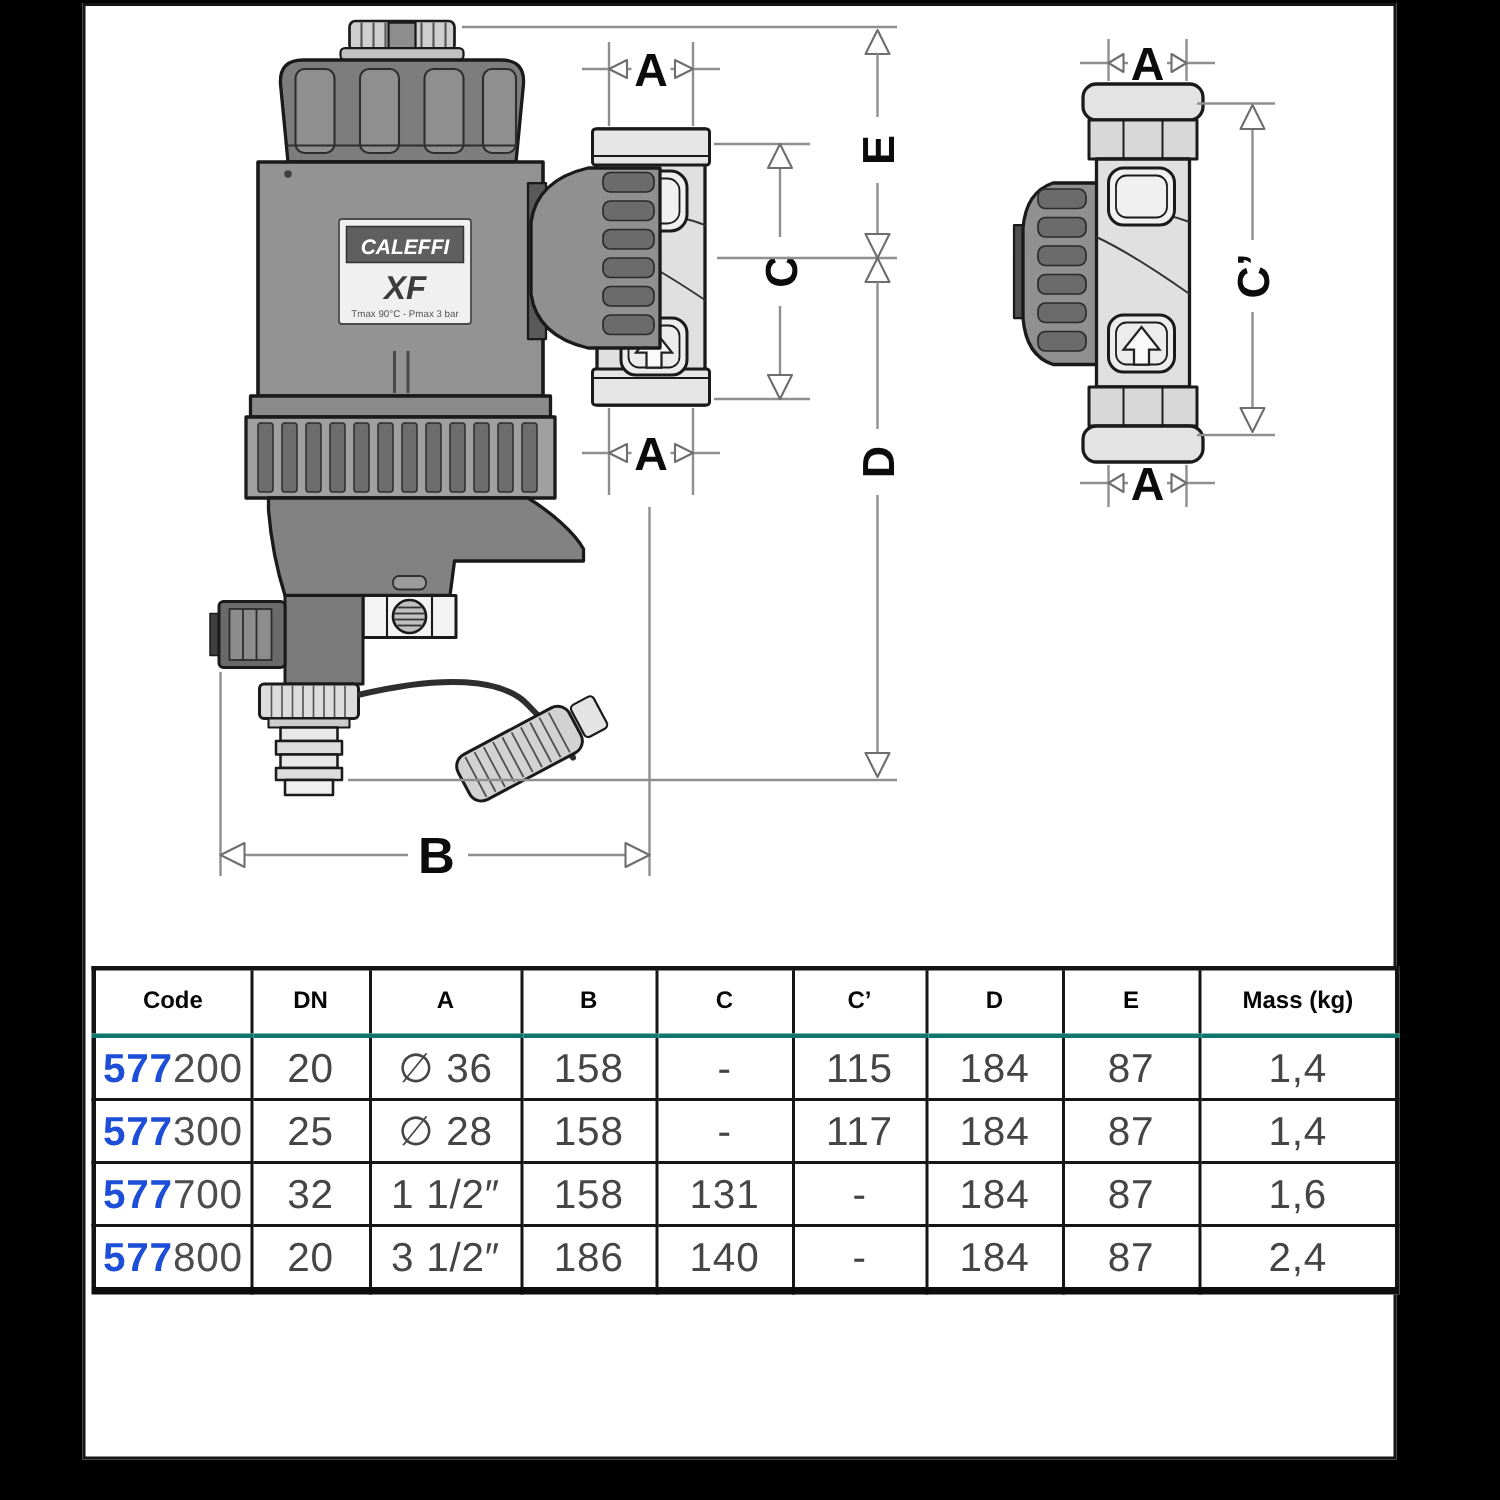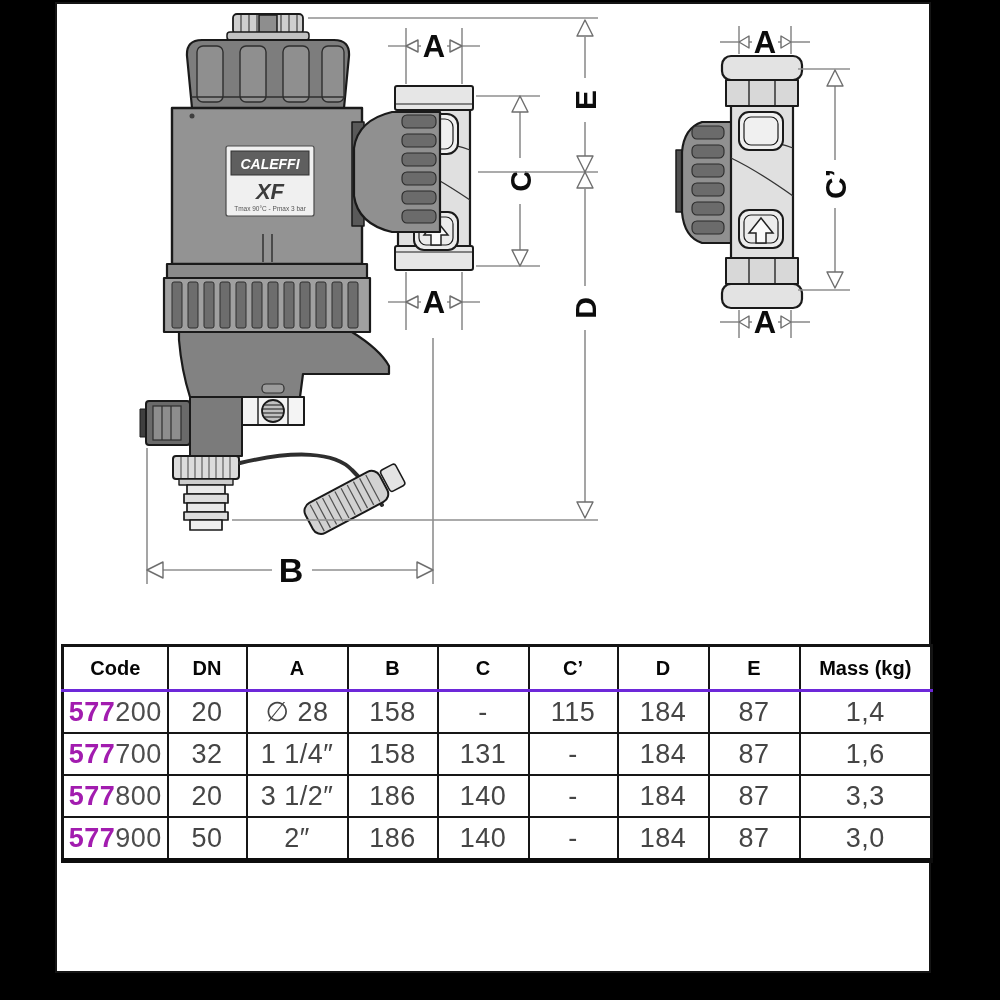--- a/index.html
+++ b/index.html
@@ -19,28 +19,28 @@
     position:absolute; left:61px; top:644px; width:869px;
     border-collapse:collapse; table-layout:fixed;
     background:#fff;
     border:3px solid #141414; border-bottom:5px solid #0d0d0d;
   }
   table.dims th, table.dims td {
     border:2px solid #161616; text-align:center; vertical-align:middle;
     padding:0; overflow:hidden; white-space:nowrap;
   }
   table.dims th {
-    height:42px; font-size:20px; font-weight:bold; color:#060606;
-    border-bottom:3px solid #6d28d9;
+    height:42px; font-size:16px; font-weight:bold; color:#060606;
+    border-bottom:3px solid #0f766e;
   }
   table.dims td {
     height:40px; font-size:27px; font-weight:300; color:#454545;
     letter-spacing:0.5px;
   }
-  .code-prefix { font-weight:bold; color:#a21caf; }
+  .code-prefix { font-weight:bold; color:#1d4ed8; }
   .code-suffix { font-weight:300; color:#4d4d4d; }
 
   
   .outl { stroke:#1a1a1a; stroke-linejoin:round; }
   .dimline { stroke:#8f8f8f; stroke-width:1.6; fill:none; }
   .dimarrow { fill:#ffffff; stroke:#6e6e6e; stroke-width:1.4; stroke-linejoin:round; }
   .dimtext { font-family:"Liberation Sans", sans-serif; font-weight:bold; fill:#0c0c0c; }
 </style>
 </head>
 <body>
@@ -346,55 +346,55 @@
       <th>C’</th>
       <th>D</th>
       <th>E</th>
       <th>Mass (kg)</th>
     </tr>
   </thead>
   <tbody id="table-body">
       <tr>
         <td><span class="code-prefix">577</span><span class="code-suffix">200</span></td>
         <td>20</td>
-        <td>∅ 28</td>
+        <td>∅ 36</td>
         <td>158</td>
         <td>-</td>
         <td>115</td>
         <td>184</td>
         <td>87</td>
         <td>1,4</td>
       </tr>
       <tr>
+        <td><span class="code-prefix">577</span><span class="code-suffix">300</span></td>
+        <td>25</td>
+        <td>∅ 28</td>
+        <td>158</td>
+        <td>-</td>
+        <td>117</td>
+        <td>184</td>
+        <td>87</td>
+        <td>1,4</td>
+      </tr>
+      <tr>
         <td><span class="code-prefix">577</span><span class="code-suffix">700</span></td>
         <td>32</td>
-        <td>1 1/4″</td>
+        <td>1 1/2″</td>
         <td>158</td>
         <td>131</td>
         <td>-</td>
         <td>184</td>
         <td>87</td>
         <td>1,6</td>
       </tr>
       <tr>
         <td><span class="code-prefix">577</span><span class="code-suffix">800</span></td>
         <td>20</td>
         <td>3 1/2″</td>
         <td>186</td>
         <td>140</td>
         <td>-</td>
         <td>184</td>
         <td>87</td>
-        <td>3,3</td>
-      </tr>
-      <tr>
-        <td><span class="code-prefix">577</span><span class="code-suffix">900</span></td>
-        <td>50</td>
-        <td>2″</td>
-        <td>186</td>
-        <td>140</td>
-        <td>-</td>
-        <td>184</td>
-        <td>87</td>
-        <td>3,0</td>
+        <td>2,4</td>
       </tr>
     </tbody>
 </table>
 
 </body></html>

